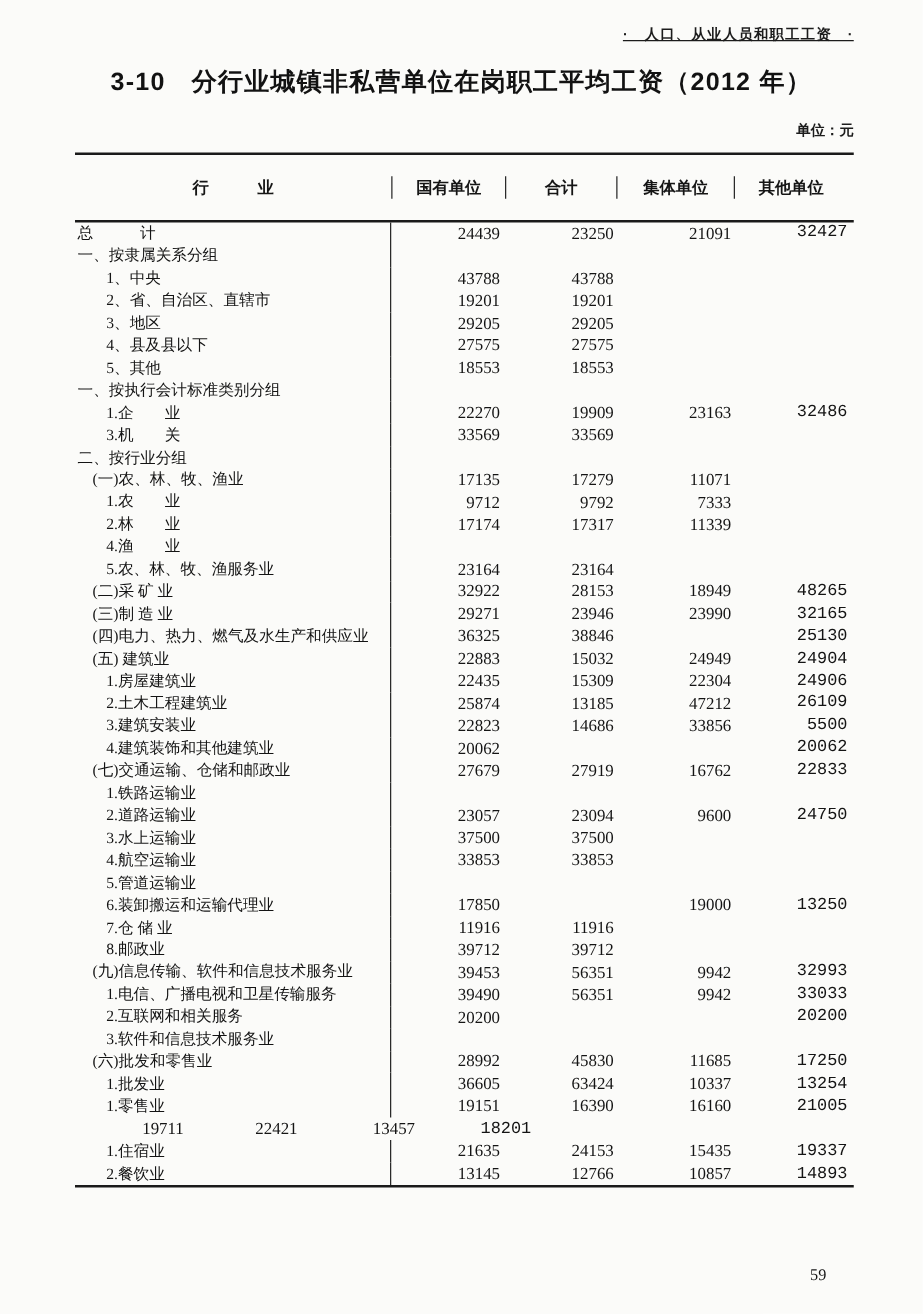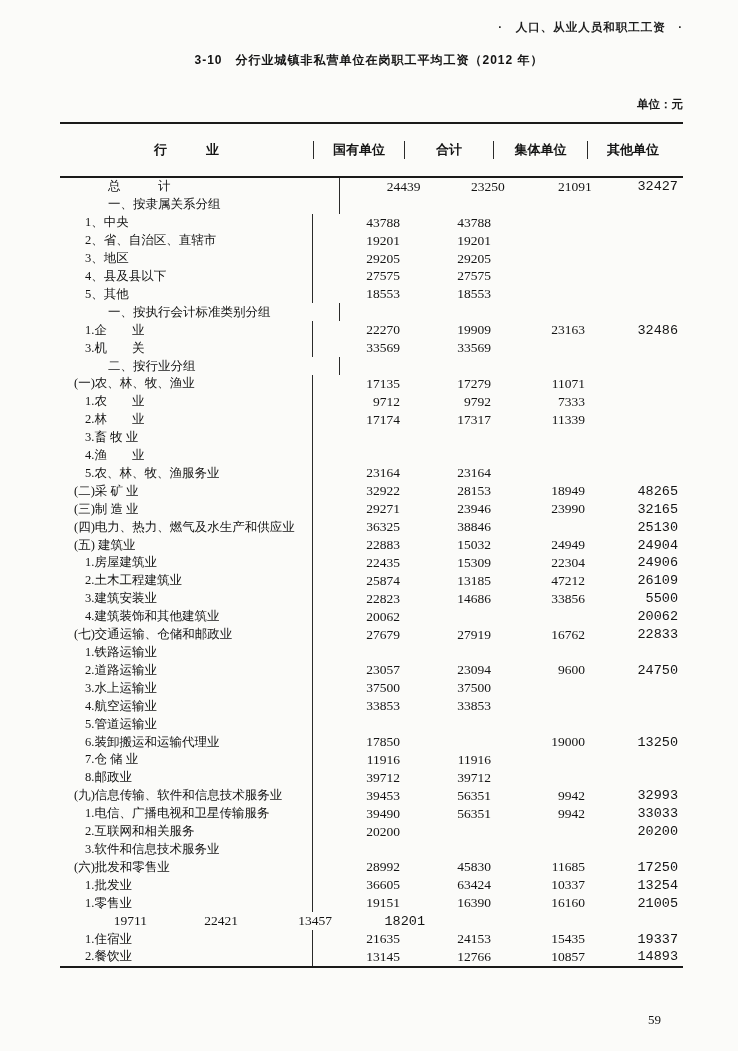--- a/index.html
+++ b/index.html
@@ -8,27 +8,27 @@
     width:738px;height:1051px;
     background:#fbfbf9;
     color:#171717;
     font-family:"Liberation Serif","DejaVu Serif",serif;
     overflow:hidden;
   }
   .running-head{
     position:absolute;top:20px;right:55px;
     font-family:"Liberation Sans","DejaVu Sans",sans-serif;
     font-weight:700;font-size:11.5px;letter-spacing:1px;
-    color:#1c1c1c;white-space:nowrap;
+    color:#1c1c1c;white-space:nowrap;text-decoration:underline;
   }
   .title{
     position:absolute;top:52px;left:0;width:100%;
     text-align:center;margin:0;
     font-family:"Liberation Sans","DejaVu Sans",sans-serif;
-    font-weight:700;font-size:12px;letter-spacing:1px;
+    font-weight:700;font-size:20px;letter-spacing:1px;
     color:#121212;white-space:nowrap;
   }
   .unit{
     position:absolute;top:97px;right:55px;
     font-family:"Liberation Sans","DejaVu Sans",sans-serif;
     font-weight:700;font-size:11.5px;color:#1c1c1c;
   }
   .table{
     position:absolute;left:60px;top:122px;width:623px;
   }
@@ -53,21 +53,21 @@
     display:flex;height:17.91px;align-items:center;
   }
   .cell-label{
     box-sizing:border-box;
     width:253px;align-self:stretch;
     border-right:1.5px solid #2a2a2a;
     display:flex;align-items:center;
     font-size:12.5px;font-weight:500;
     white-space:nowrap;color:#141414;
   }
-  .indent-0{padding-left:2px;margin-left:46px;}
+  .indent-0{padding-left:2px;}
   .indent-1{padding-left:14px;}
   .indent-2{padding-left:25px;}
   .cell-num{
     box-sizing:border-box;text-align:right;
     font-size:13.5px;color:#141414;
     padding-right:2px;white-space:nowrap;
     font-family:"Liberation Serif","DejaVu Serif",serif;
   }
   .c1{width:89px;}
   .c2{width:91px;}
@@ -189,27 +189,20 @@
           <div class="cell-num c4"></div>
         </div>
         <div class="row">
           <div class="cell-label indent-2">2.林　　业</div>
           <div class="cell-num c1">17174</div>
           <div class="cell-num c2">17317</div>
           <div class="cell-num c3">11339</div>
           <div class="cell-num c4"></div>
         </div>
         <div class="row">
-          <div class="cell-label indent-2">3.畜 牧 业</div>
-          <div class="cell-num c1"></div>
-          <div class="cell-num c2"></div>
-          <div class="cell-num c3"></div>
-          <div class="cell-num c4"></div>
-        </div>
-        <div class="row">
           <div class="cell-label indent-2">4.渔　　业</div>
           <div class="cell-num c1"></div>
           <div class="cell-num c2"></div>
           <div class="cell-num c3"></div>
           <div class="cell-num c4"></div>
         </div>
         <div class="row">
           <div class="cell-label indent-2">5.农、林、牧、渔服务业</div>
           <div class="cell-num c1">23164</div>
           <div class="cell-num c2">23164</div>

